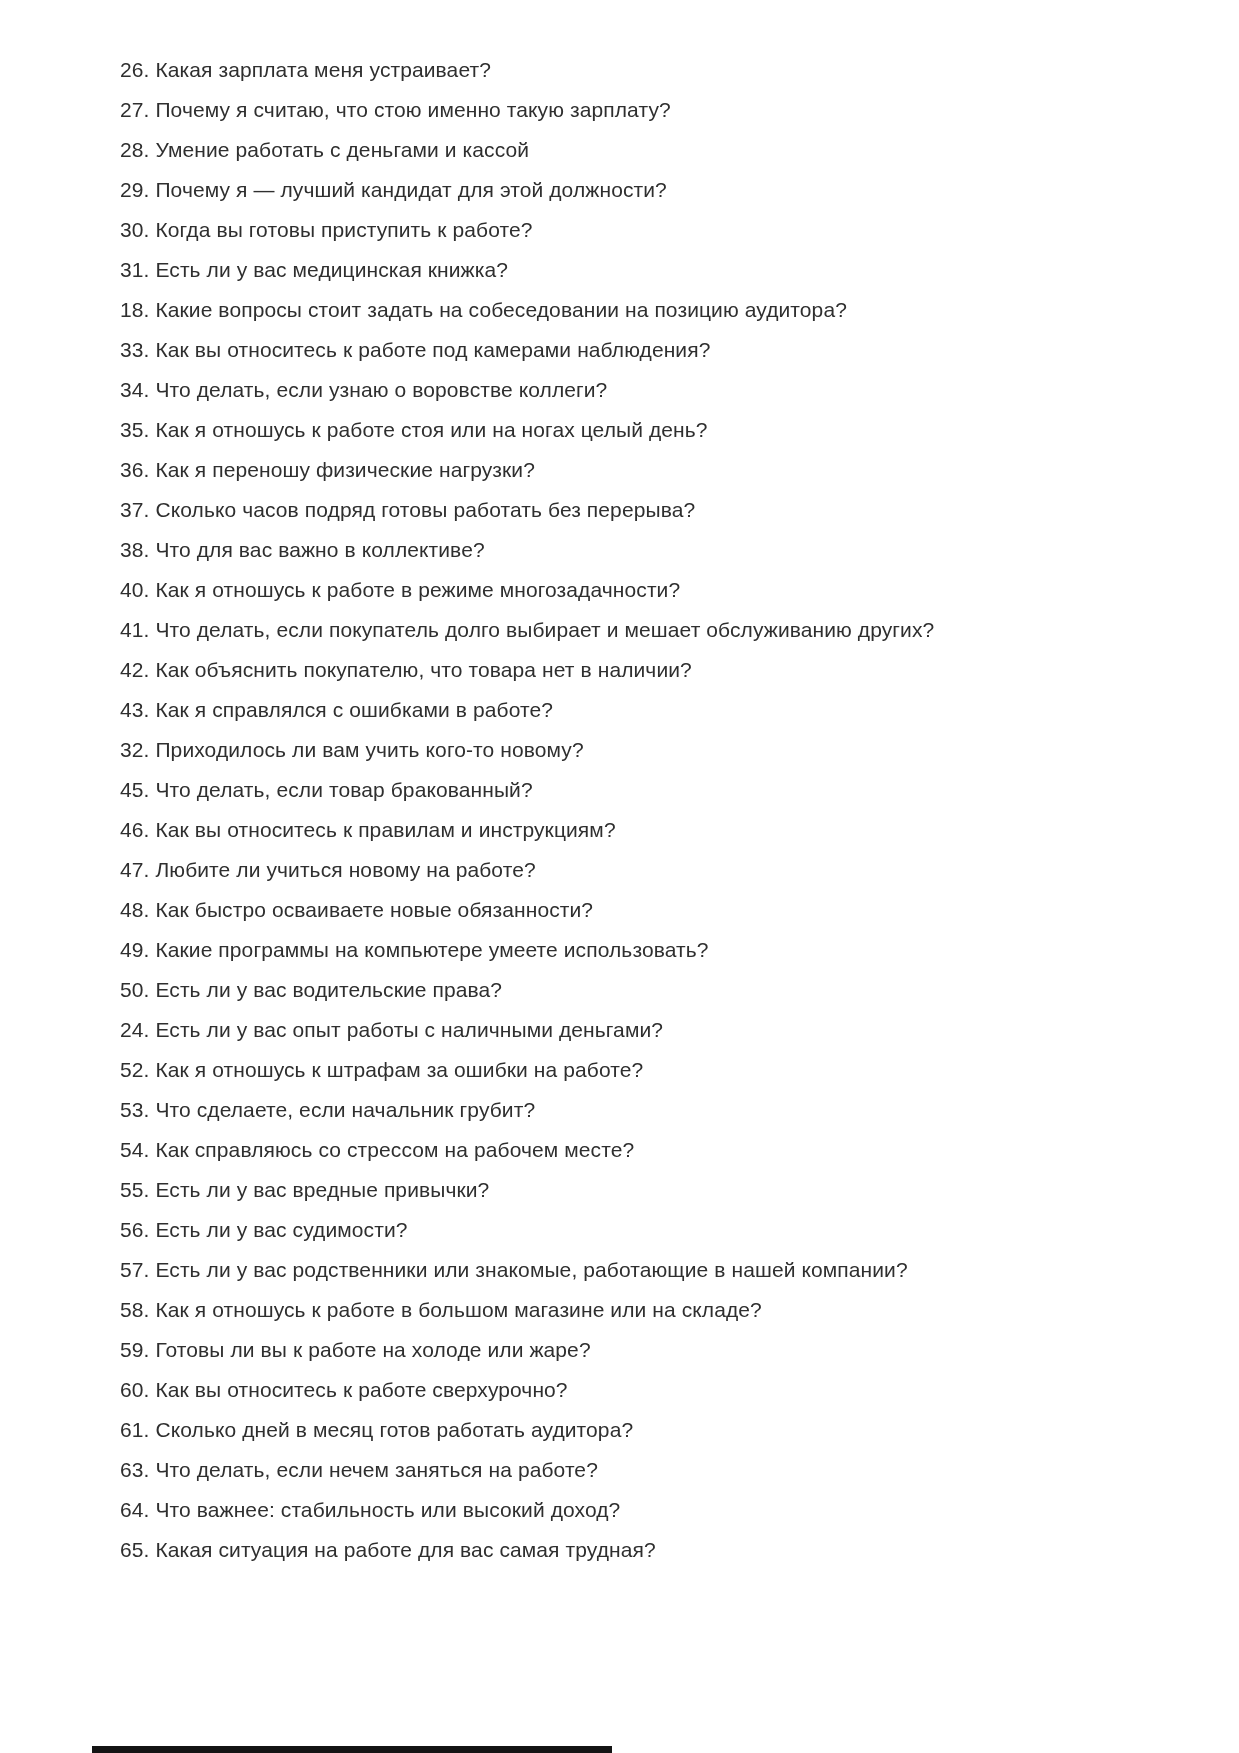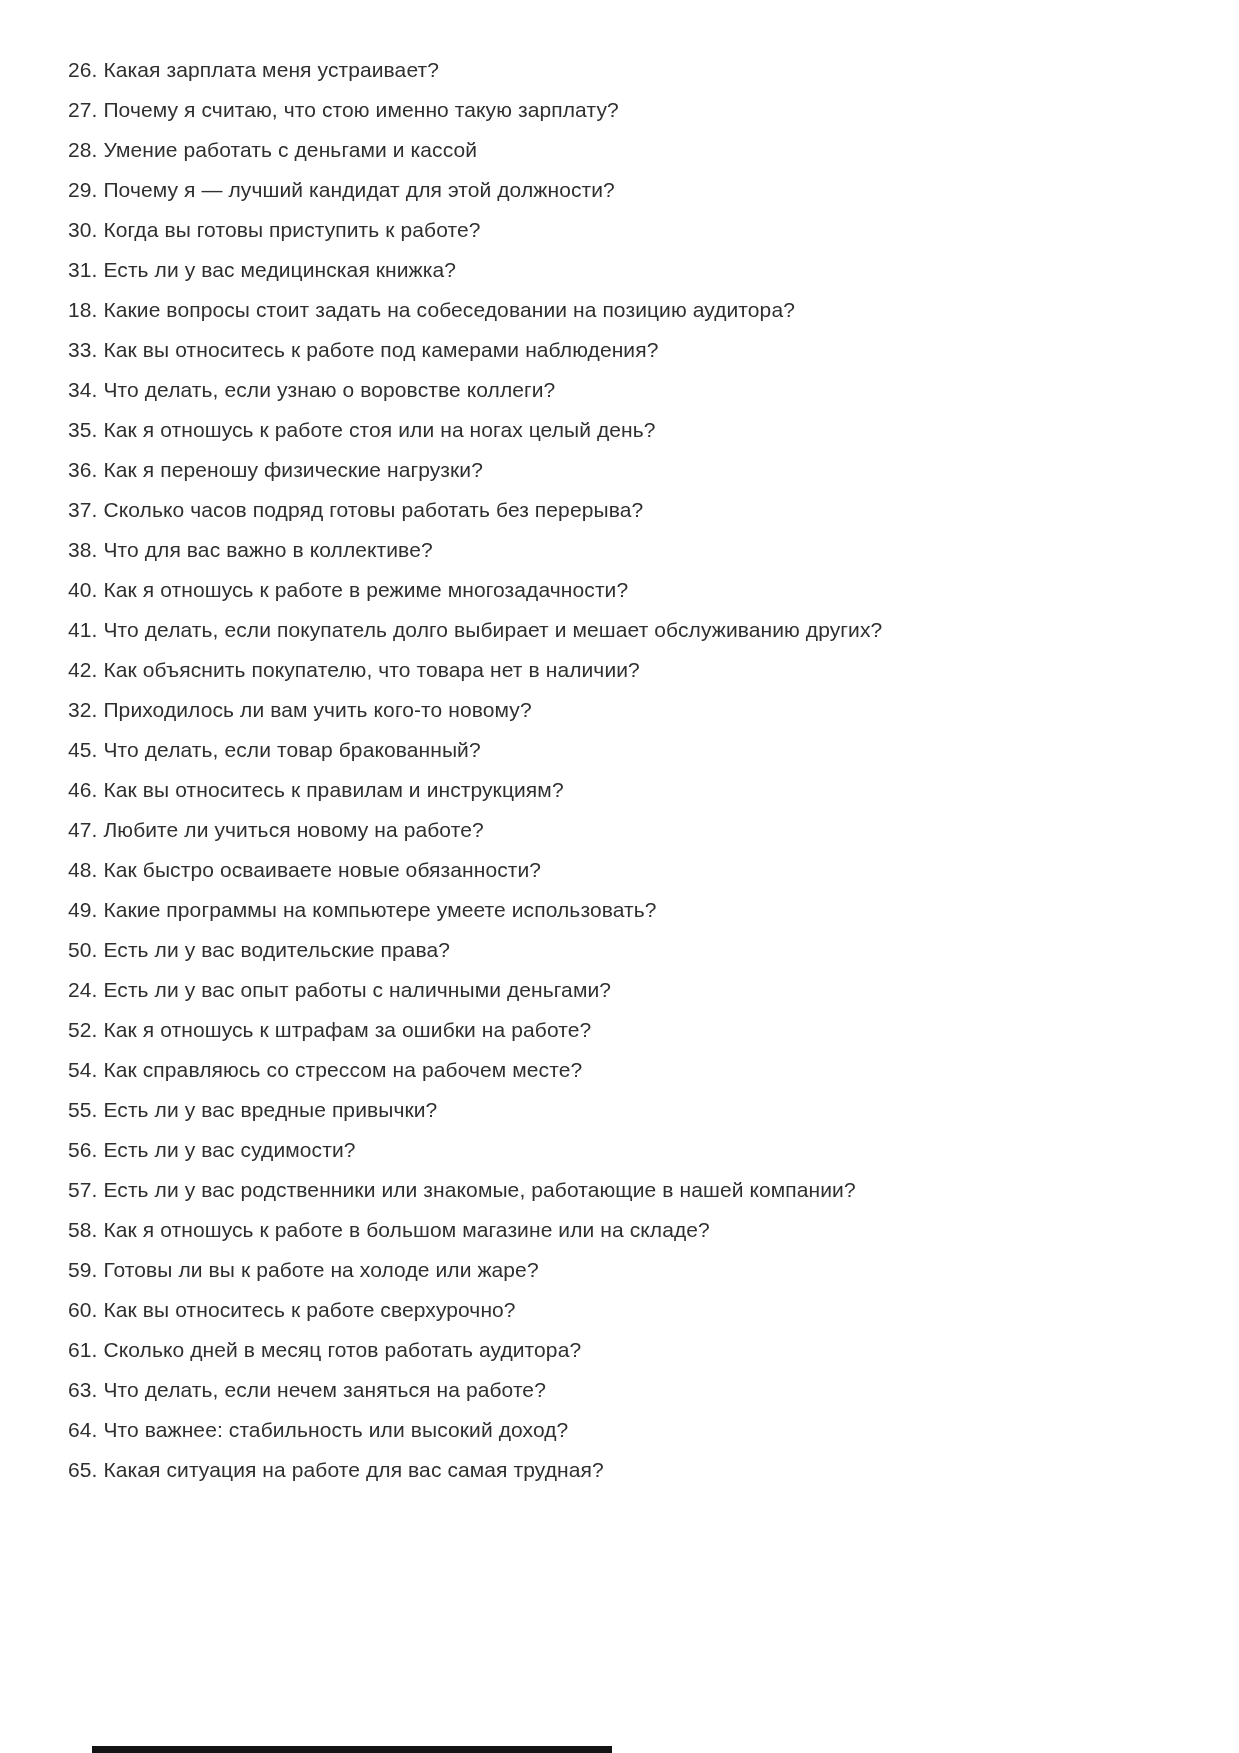--- a/index.html
+++ b/index.html
@@ -13,21 +13,21 @@
     overflow: hidden;
     font-family: "Liberation Sans", "DejaVu Sans", sans-serif;
   }
   main.document-page {
     position: absolute;
     inset: 0;
   }
   ol.question-list {
     list-style: none;
     margin: 0;
-    padding: 50px 30px 0 68px;
+    padding: 50px 30px 0 120px;
   }
   ol.question-list li {
     font-size: 21px;
     line-height: 40px;
     white-space: nowrap;
     letter-spacing: 0.1px;
   }
   .bottom-partial-bar {
     position: absolute;
     left: 92px;
@@ -50,29 +50,31 @@
       <li>18. Какие вопросы стоит задать на собеседовании на позицию аудитора?</li>
       <li>33. Как вы относитесь к работе под камерами наблюдения?</li>
       <li>34. Что делать, если узнаю о воровстве коллеги?</li>
       <li>35. Как я отношусь к работе стоя или на ногах целый день?</li>
       <li>36. Как я переношу физические нагрузки?</li>
       <li>37. Сколько часов подряд готовы работать без перерыва?</li>
       <li>38. Что для вас важно в коллективе?</li>
       <li>40. Как я отношусь к работе в режиме многозадачности?</li>
       <li>41. Что делать, если покупатель долго выбирает и мешает обслуживанию других?</li>
       <li>42. Как объяснить покупателю, что товара нет в наличии?</li>
+      <li>43. Как я справлялся с ошибками в работе?</li>
       <li>32. Приходилось ли вам учить кого-то новому?</li>
       <li>45. Что делать, если товар бракованный?</li>
       <li>46. Как вы относитесь к правилам и инструкциям?</li>
       <li>47. Любите ли учиться новому на работе?</li>
       <li>48. Как быстро осваиваете новые обязанности?</li>
       <li>49. Какие программы на компьютере умеете использовать?</li>
       <li>50. Есть ли у вас водительские права?</li>
       <li>24. Есть ли у вас опыт работы с наличными деньгами?</li>
       <li>52. Как я отношусь к штрафам за ошибки на работе?</li>
+      <li>53. Что сделаете, если начальник грубит?</li>
       <li>54. Как справляюсь со стрессом на рабочем месте?</li>
       <li>55. Есть ли у вас вредные привычки?</li>
       <li>56. Есть ли у вас судимости?</li>
       <li>57. Есть ли у вас родственники или знакомые, работающие в нашей компании?</li>
       <li>58. Как я отношусь к работе в большом магазине или на складе?</li>
       <li>59. Готовы ли вы к работе на холоде или жаре?</li>
       <li>60. Как вы относитесь к работе сверхурочно?</li>
       <li>61. Сколько дней в месяц готов работать аудитора?</li>
       <li>63. Что делать, если нечем заняться на работе?</li>
       <li>64. Что важнее: стабильность или высокий доход?</li>

